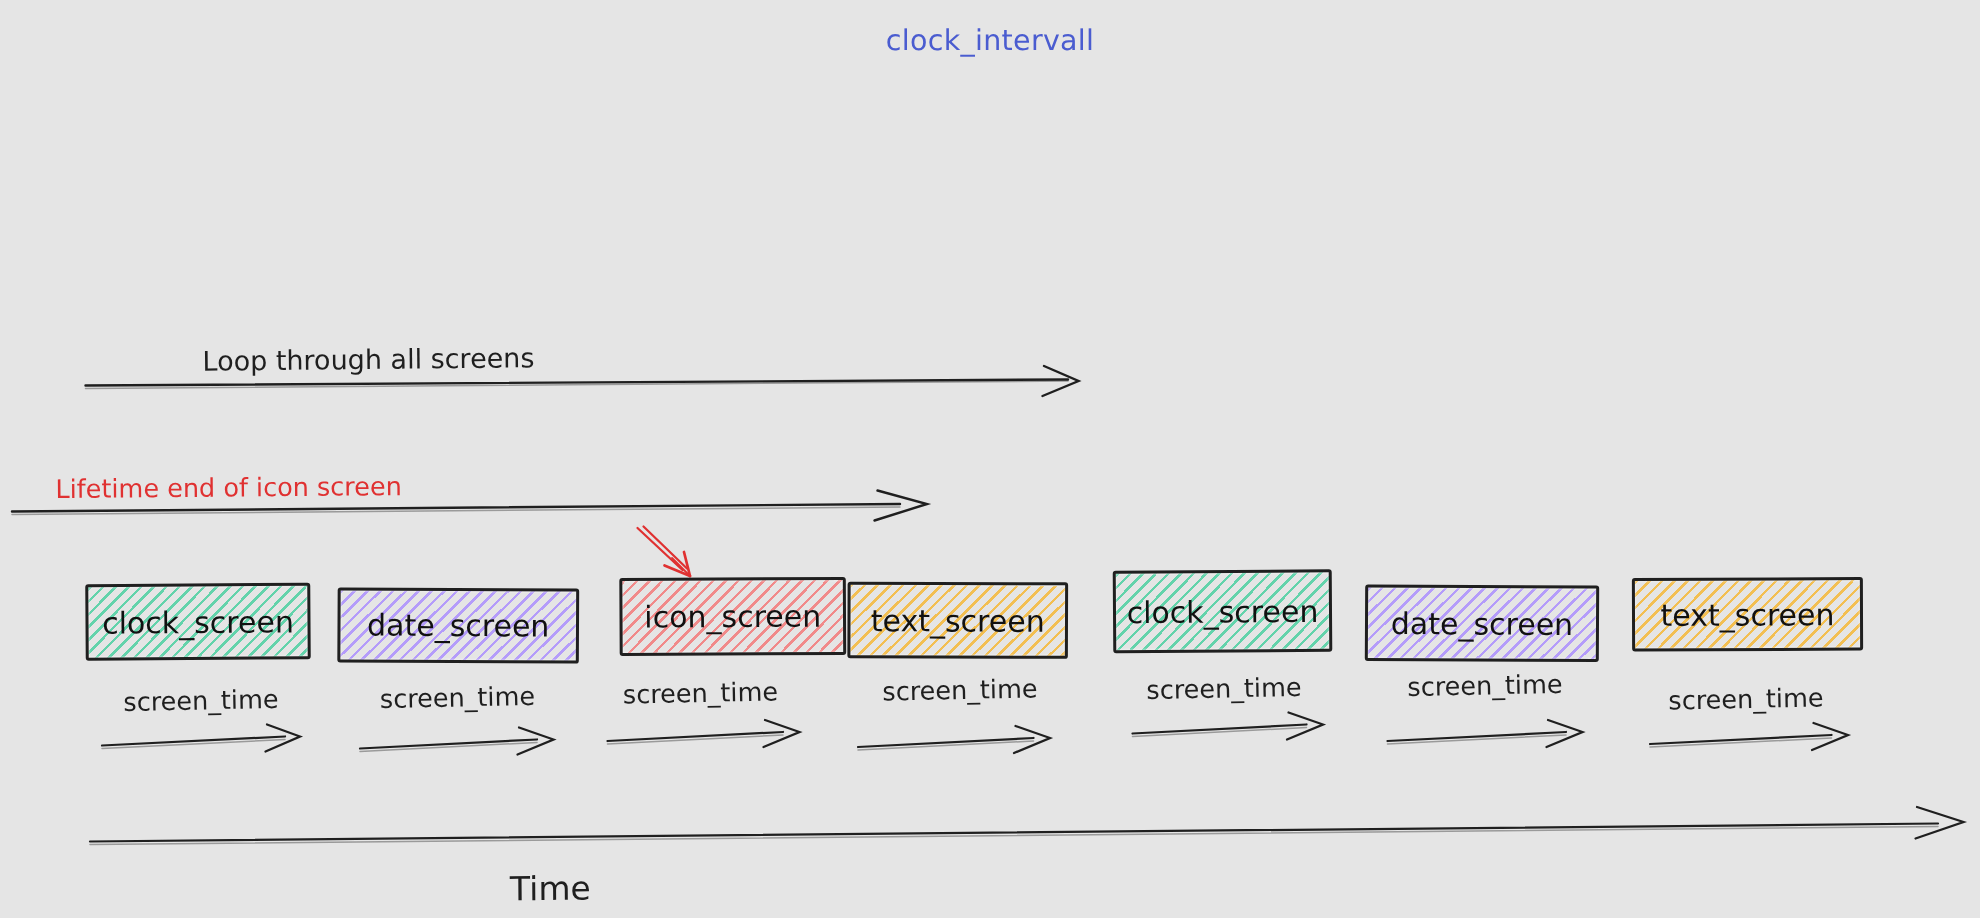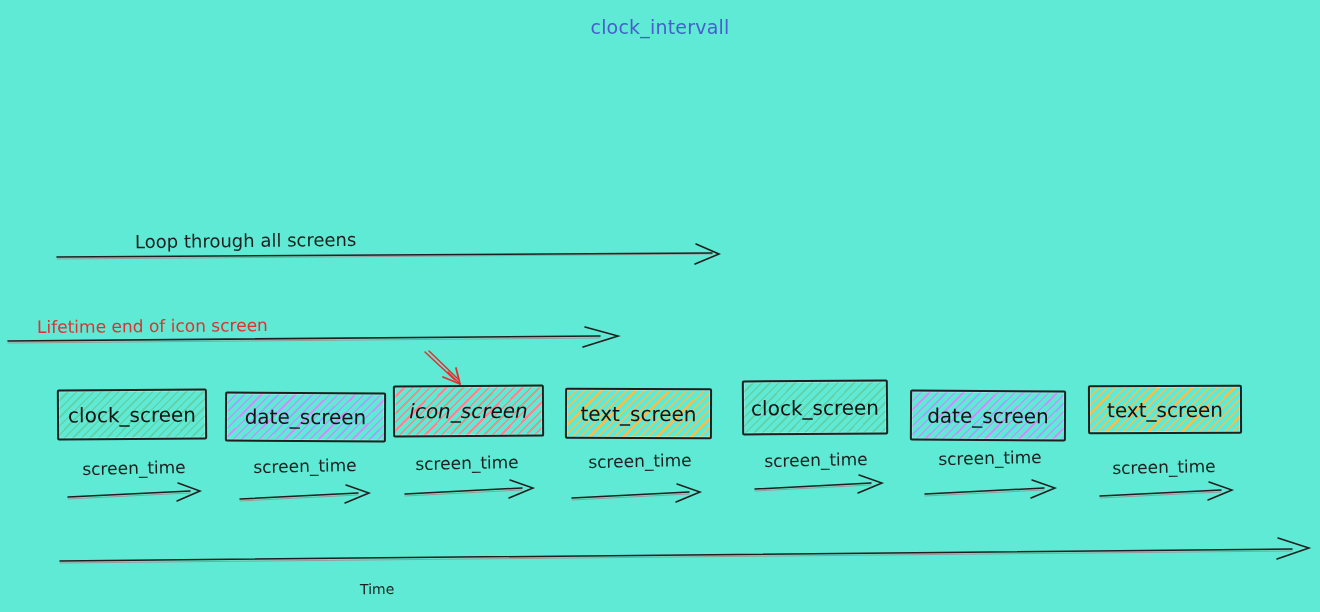--- a/index.html
+++ b/index.html
@@ -1,17 +1,17 @@
 <!DOCTYPE html>
 <html><head>
 <meta charset="utf-8">
 <style>
   html,body{margin:0;padding:0;background:#ffffff;}
   body{font-family:"DejaVu Sans","Liberation Sans",sans-serif;}
-  #canvas{position:relative;width:1320px;height:612px;background:#5eead4;overflow:hidden;}
+  #canvas{position:relative;width:1320px;height:612px;background:#e5e5e5;overflow:hidden;}
 
   .title{
     position:absolute;left:50%;top:16px;transform:translateX(-50%);
     font-size:19px;letter-spacing:0.2px;white-space:nowrap;
   }
 
   .arrow-label{
     position:absolute;font-size:18px;color:#1f1f1f;white-space:nowrap;
     transform:rotate(-0.6deg);
   }
@@ -33,21 +33,21 @@
   }
   .screen-box .box-label{white-space:nowrap;text-align:center;}
 
   .screen-time{
     position:absolute;width:140px;text-align:center;
     font-size:17px;color:#1f1f1f;white-space:nowrap;
     transform:rotate(-1.2deg);
   }
 
   .time-label{
-    position:absolute;left:360px;top:581px;font-size:14px;color:#1f1f1f;
+    position:absolute;left:340px;top:581px;font-size:22px;color:#1f1f1f;
     transform:rotate(-0.5deg);
   }
 
   svg.overlay{position:absolute;left:0;top:0;pointer-events:none;}
 </style>
 </head>
 <body>
 
 <div id="canvas">
 
@@ -121,21 +121,21 @@
   <div class="arrow-label" style="left:135px;top:230px;">Loop through all screens</div>
 
   <div class="lifetime-label" style="color: rgb(224, 49, 49);">Lifetime end of icon screen</div>
 
   <div class="screen-box" style="left: 57px; top: 389px; width: 146px; height: 47px; transform: rotate(-0.4deg); --hc: #63d3ab;">
     <span class="box-label">clock_screen</span>
   </div>
   <div class="screen-box" style="left: 225px; top: 392px; width: 157px; height: 46px; transform: rotate(0.3deg); --hc: #b49cfa;">
     <span class="box-label">date_screen</span>
   </div>
-  <div class="screen-box" style="left: 393px; top: 385px; width: 147px; height: 48px; transform: rotate(-0.3deg); font-style: italic; --hc: #f18a8a;">
+  <div class="screen-box" style="left: 413px; top: 385px; width: 147px; height: 48px; transform: rotate(-0.3deg); --hc: #f18a8a;">
     <span class="box-label">icon_screen</span>
   </div>
   <div class="screen-box" style="left: 565px; top: 388px; width: 143px; height: 47px; transform: rotate(0.2deg); --hc: #f3bf52;">
     <span class="box-label">text_screen</span>
   </div>
   <div class="screen-box" style="left: 742px; top: 380px; width: 142px; height: 51px; transform: rotate(-0.4deg); --hc: #63d3ab;">
     <span class="box-label">clock_screen</span>
   </div>
   <div class="screen-box" style="left: 910px; top: 390px; width: 152px; height: 47px; transform: rotate(0.3deg); --hc: #b49cfa;">
     <span class="box-label">date_screen</span>

